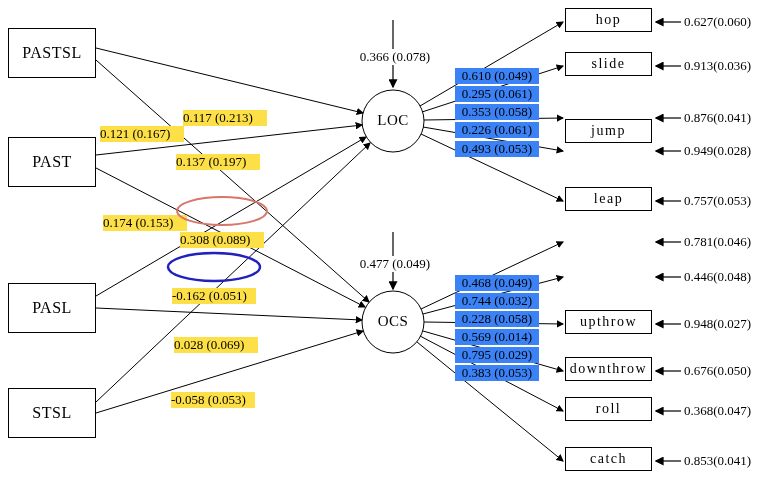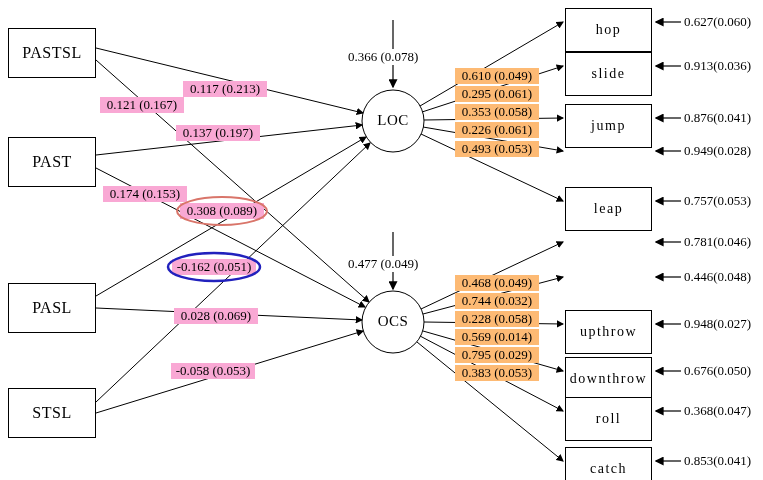--- a/index.html
+++ b/index.html
@@ -7,26 +7,26 @@
   .canvas {
     position:relative; width:763px; height:480px; background:#ffffff;
     font-family:"Liberation Serif","DejaVu Serif",serif; color:#000; overflow:hidden;
   }
   svg.layer { position:absolute; left:0; top:0; pointer-events:none; }
   .box {
     position:absolute; border:1px solid #000; background:#fff;
     display:flex; align-items:center; justify-content:center;
   }
   .pbox { width:88px; height:50px; font-size:16px; letter-spacing:.5px; }
-  .ibox { width:87px; height:44px; font-size:14px; letter-spacing:1.5px; }
+  .ibox { width:87px; height:24px; font-size:14px; letter-spacing:1.5px; }
   .lbl { position:absolute; font-size:13px; white-space:nowrap; line-height:16px; }
-  .center { }
+  .center { text-align:center; }
   .wbg { background:#fff; }
-  .coef { width:84px; text-align:center; background:#f9a8d4; }
-  .load { width:84px; text-align:center; background:#fdba74; }
+  .coef { width:84px; text-align:left; background:#fde047;margin-top:29px; }
+  .load { width:84px; text-align:center; background:#3b82f6; }
   .err  { width:79px; text-align:left; }
   .latlbl { width:60px; text-align:center; font-size:15px; letter-spacing:.5px; }
 </style>
 </head>
 <body>
 
 <div class="canvas">
 
   <svg class="layer" width="763" height="480">
     <defs>
@@ -115,21 +115,21 @@
   <div class="lbl load" style="left:455px;top:329px">0.569 (0.014)</div>
   <div class="lbl load" style="left:455px;top:347px">0.795 (0.029)</div>
   <div class="lbl load" style="left:455px;top:365px">0.383 (0.053)</div>
 
   <div class="box ibox" style="left:565px;top:8px">
       <span>hop</span>
     </div>
   <div class="box ibox" style="left:565px;top:52px">
       <span>slide</span>
     </div>
-  <div class="box ibox" style="left:565px;top:104px">
+  <div class="box ibox" style="left:565px;top:119px">
       <span>jump</span>
     </div>
   <div class="box ibox" style="left:565px;top:187px">
       <span>leap</span>
     </div>
   <div class="box ibox" style="left:565px;top:310px">
       <span>upthrow</span>
     </div>
   <div class="box ibox" style="left:565px;top:357px">
       <span>downthrow</span>

